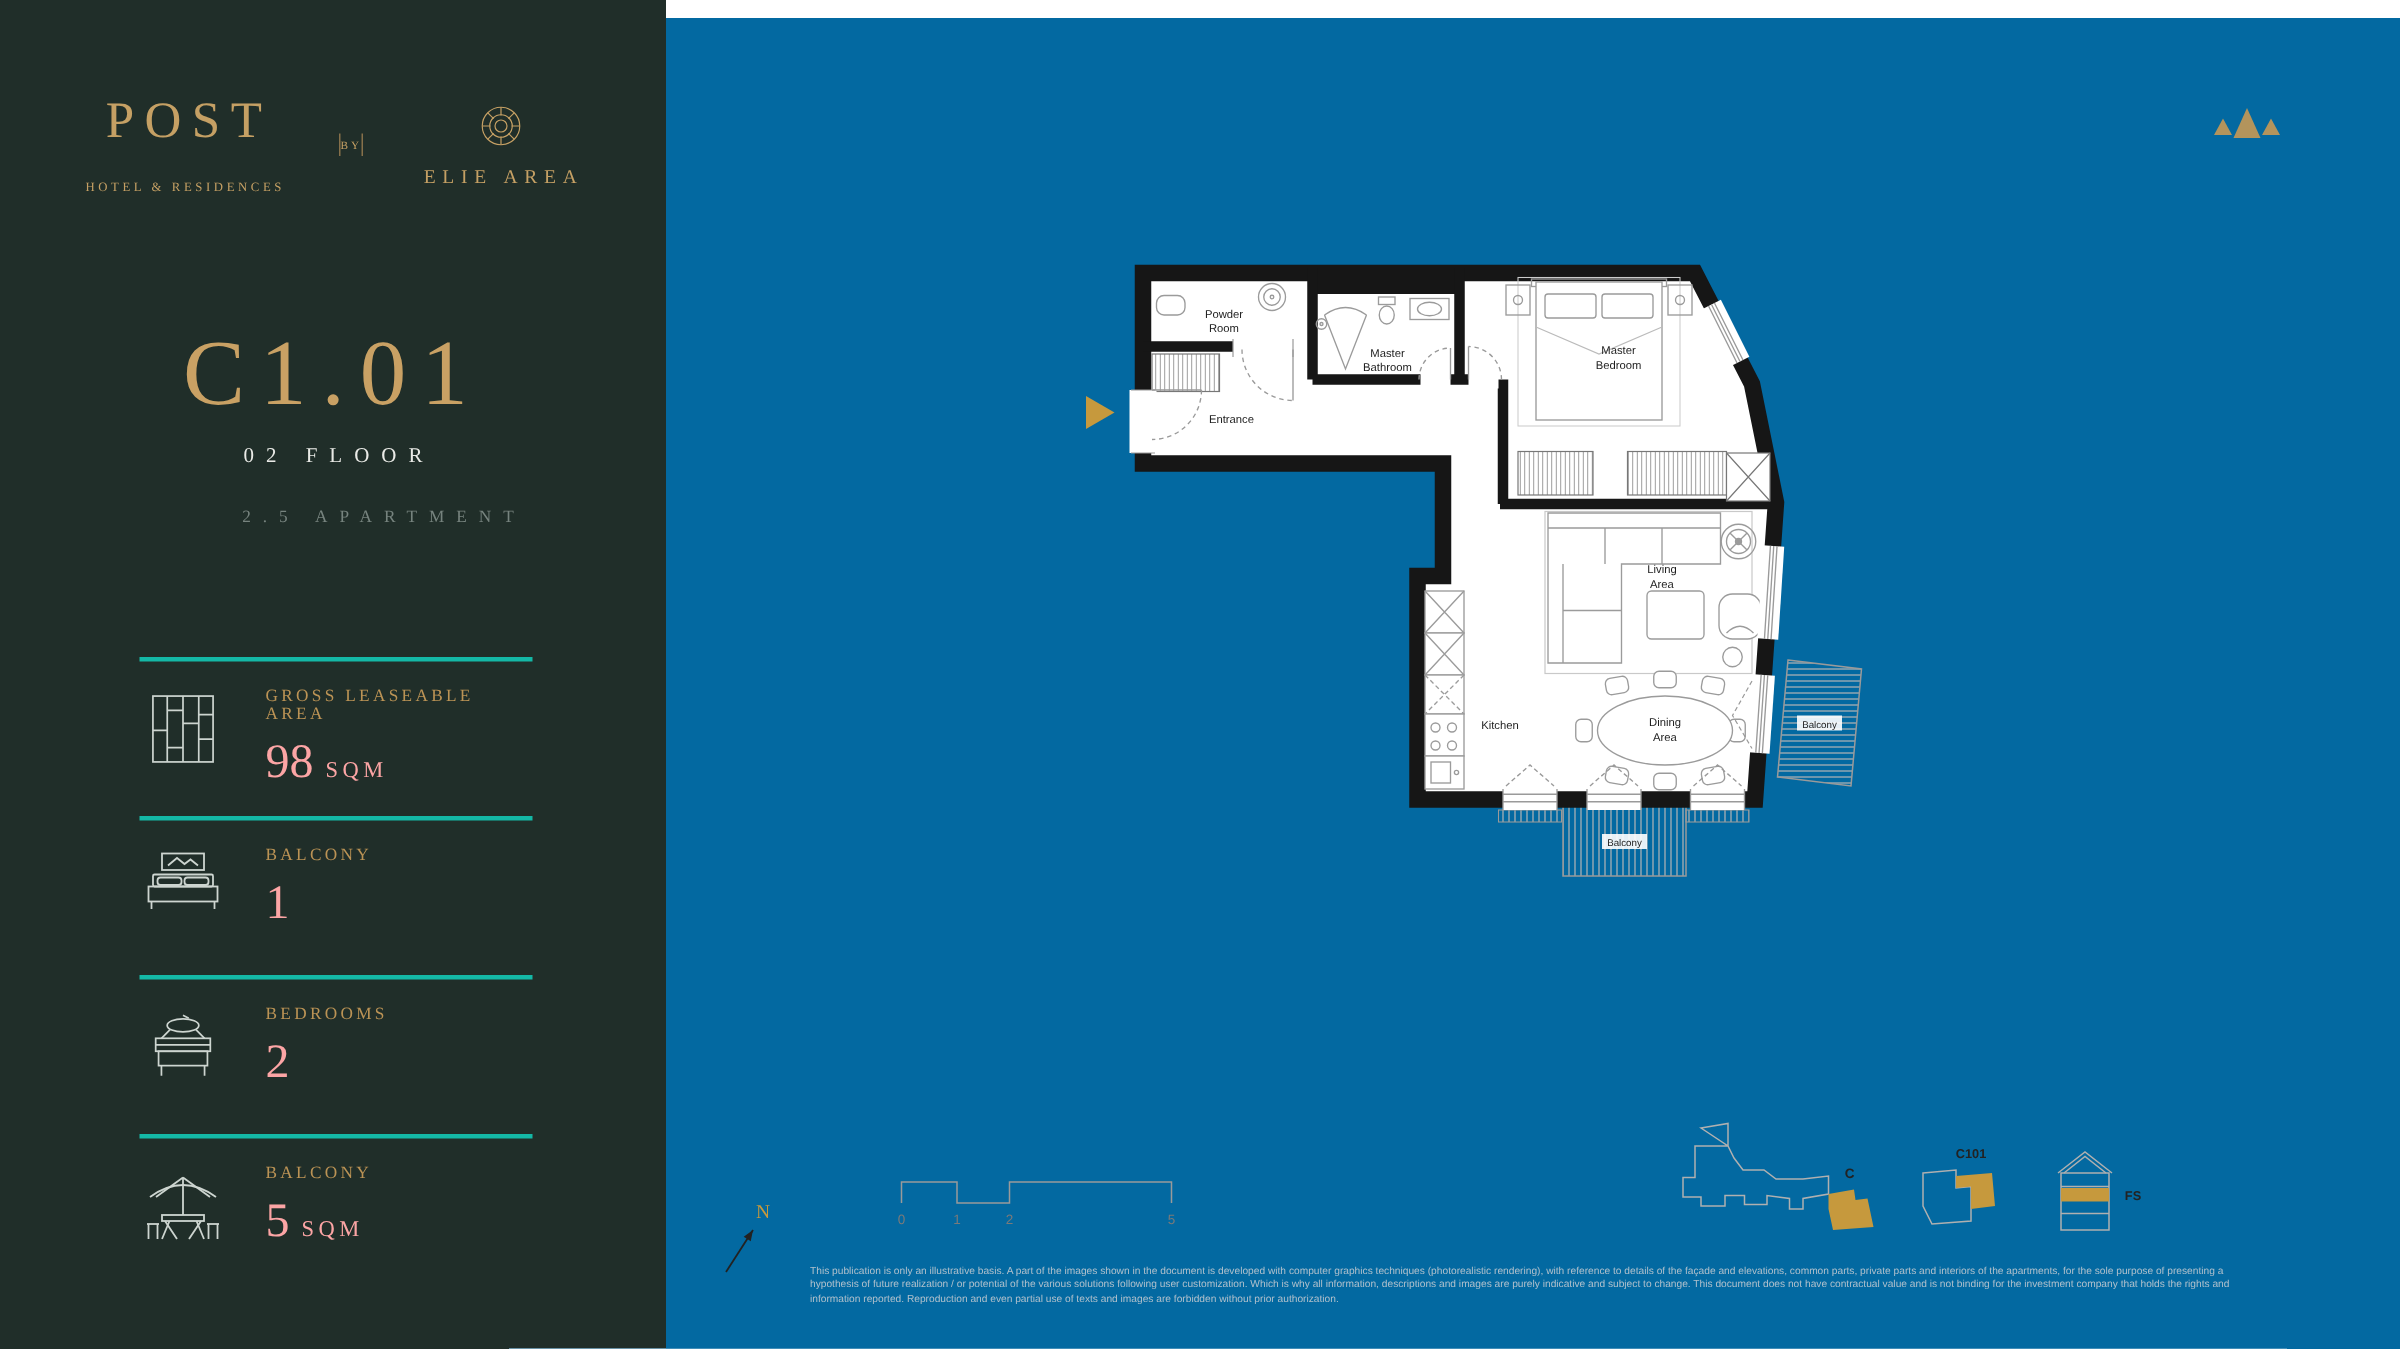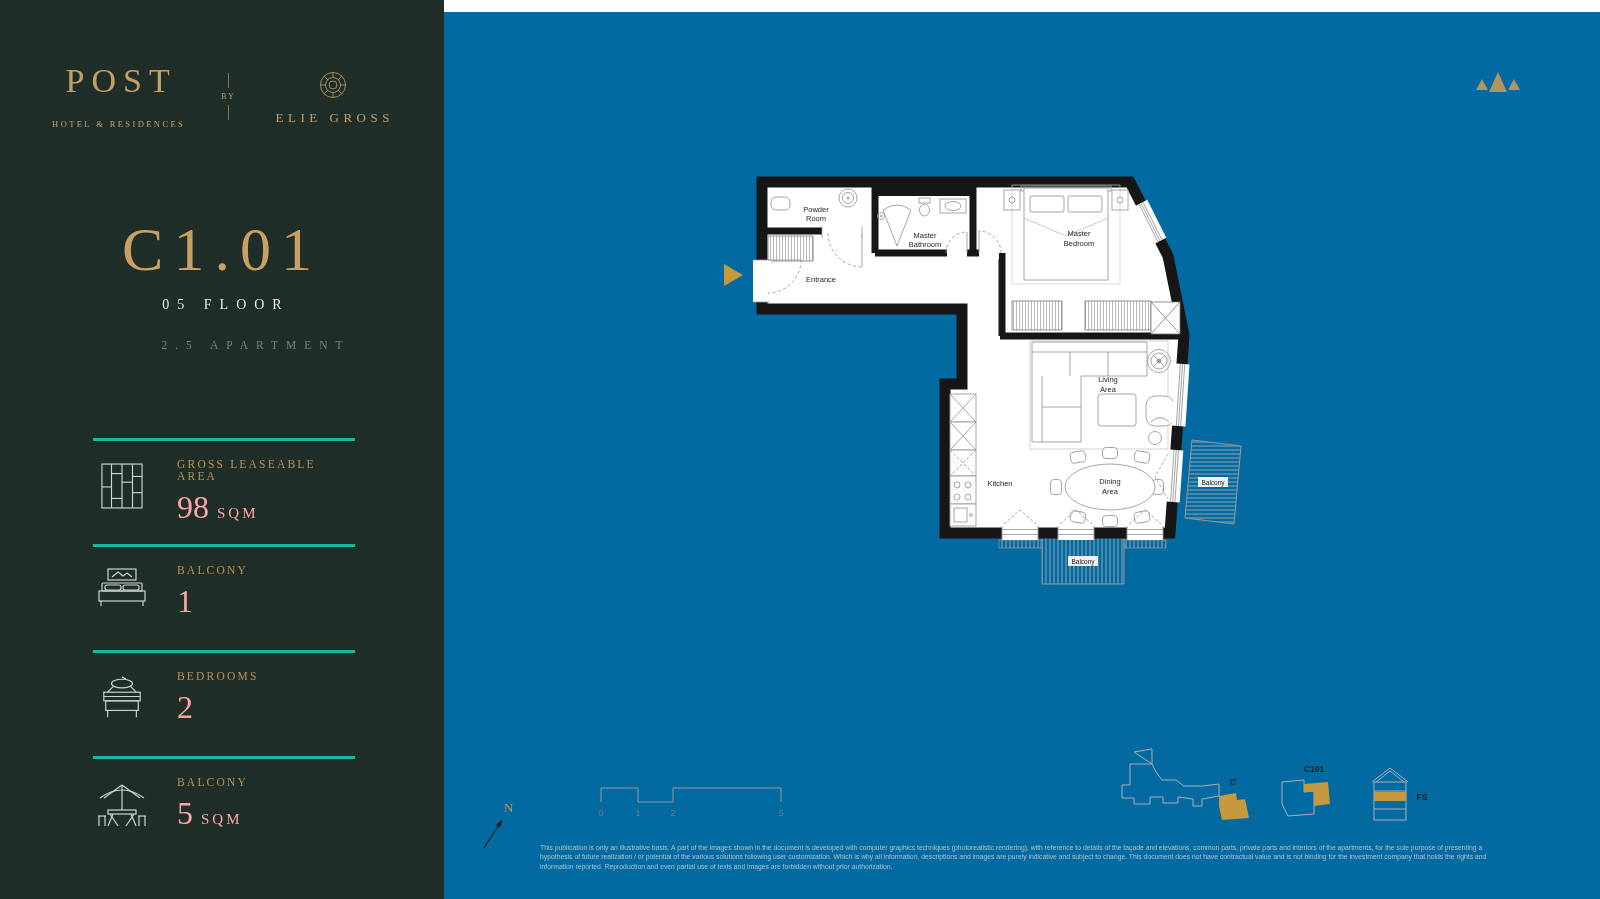--- a/index.html
+++ b/index.html
@@ -5,21 +5,21 @@
   html,body{margin:0;padding:0;}
   body{width:1600px;height:899px;position:relative;background:#fff;
        font-family:"Liberation Sans",sans-serif;overflow:hidden;}
 
   
   .sidebar{position:absolute;left:0;top:0;width:444px;height:899px;background:#202e29;}
   .brand{position:absolute;top:64px;left:0;width:444px;display:flex;justify-content:center;align-items:center;gap:36px;}
   .brand-post{text-align:center;color:#c5a064;}
   .brand-post .nm{font-family:"Liberation Serif",serif;font-size:34px;letter-spacing:7px;padding-left:7px;line-height:1;}
   .brand-post .tag{font-family:"Liberation Serif",serif;font-size:8.5px;letter-spacing:2.4px;padding-left:2px;margin-top:21px;}
-  .brand-by{display:flex;flex-direction:column;align-items:center;color:#c5a064;text-align:center;}
+  .brand-by{display:flex;flex-direction:row;align-items:center;color:#c5a064;text-align:center;}
   .brand-by .vline{width:1px;height:15px;background:#86704a;}
   .brand-by .by{font-size:7.5px;letter-spacing:2px;padding:4px 0;font-family:"Liberation Serif",serif;}
   .brand-saab{text-align:center;color:#c5a064;}
   .brand-saab .nm{font-family:"Liberation Serif",serif;font-size:13px;letter-spacing:4.5px;padding-left:4px;margin-top:4px;}
 
   .unit-code{position:absolute;top:214px;left:0;width:444px;text-align:center;
       font-family:"Liberation Serif",serif;font-size:62px;color:#c9a164;letter-spacing:10px;box-sizing:border-box;}
   .unit-floor{position:absolute;top:297px;left:0;width:444px;text-align:center;
       font-family:"Liberation Serif",serif;font-size:14px;color:#e9eae6;letter-spacing:8px;padding-left:8px;box-sizing:border-box;}
   .unit-type{position:absolute;top:339px;left:0;width:500px;text-align:center;
@@ -71,26 +71,26 @@
           <line x1="17" y1="4.5" x2="17" y2="10"></line>
             <line x1="17" y1="24" x2="17" y2="29.5"></line>
           <line x1="4.5" y1="17" x2="10" y2="17"></line>
             <line x1="24" y1="17" x2="29.5" y2="17"></line>
           <line x1="8.2" y1="8.2" x2="12.1" y2="12.1"></line>
             <line x1="25.8" y1="8.2" x2="21.9" y2="12.1"></line>
           <line x1="8.2" y1="25.8" x2="12.1" y2="21.9"></line>
             <line x1="25.8" y1="25.8" x2="21.9" y2="21.9"></line>
         </g>
       </svg>
-      <div class="nm">ELIE GROSS</div>
+      <div class="nm">ELIE AREA</div>
     </div>
   </div>
 
   <div class="unit-code">C1.01</div>
-  <div class="unit-floor">05 FLOOR</div>
+  <div class="unit-floor">02 FLOOR</div>
   <div class="unit-type">2.5 APARTMENT</div>
 
   <div class="stats">
 
     <div class="stat">
       <div class="stat-icon">
         <svg width="42" height="48" viewBox="0 0 44 48">
           <rect x="1" y="1" width="42" height="46"></rect>
           <line x1="11" y1="1" x2="11" y2="47"></line>
             <line x1="22" y1="1" x2="22" y2="47"></line>

